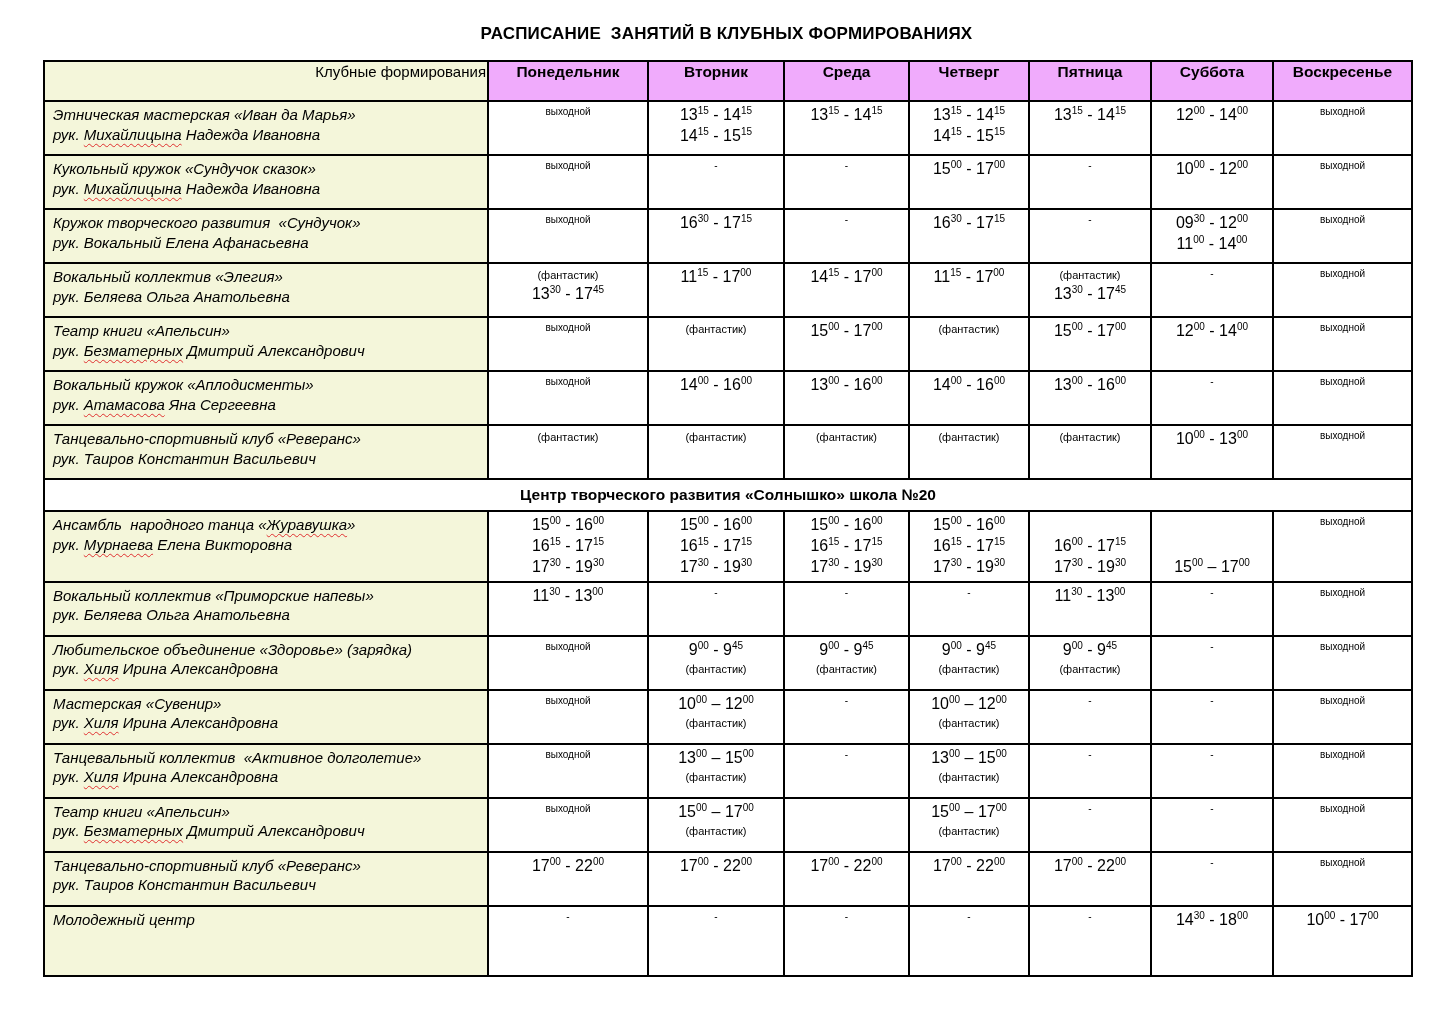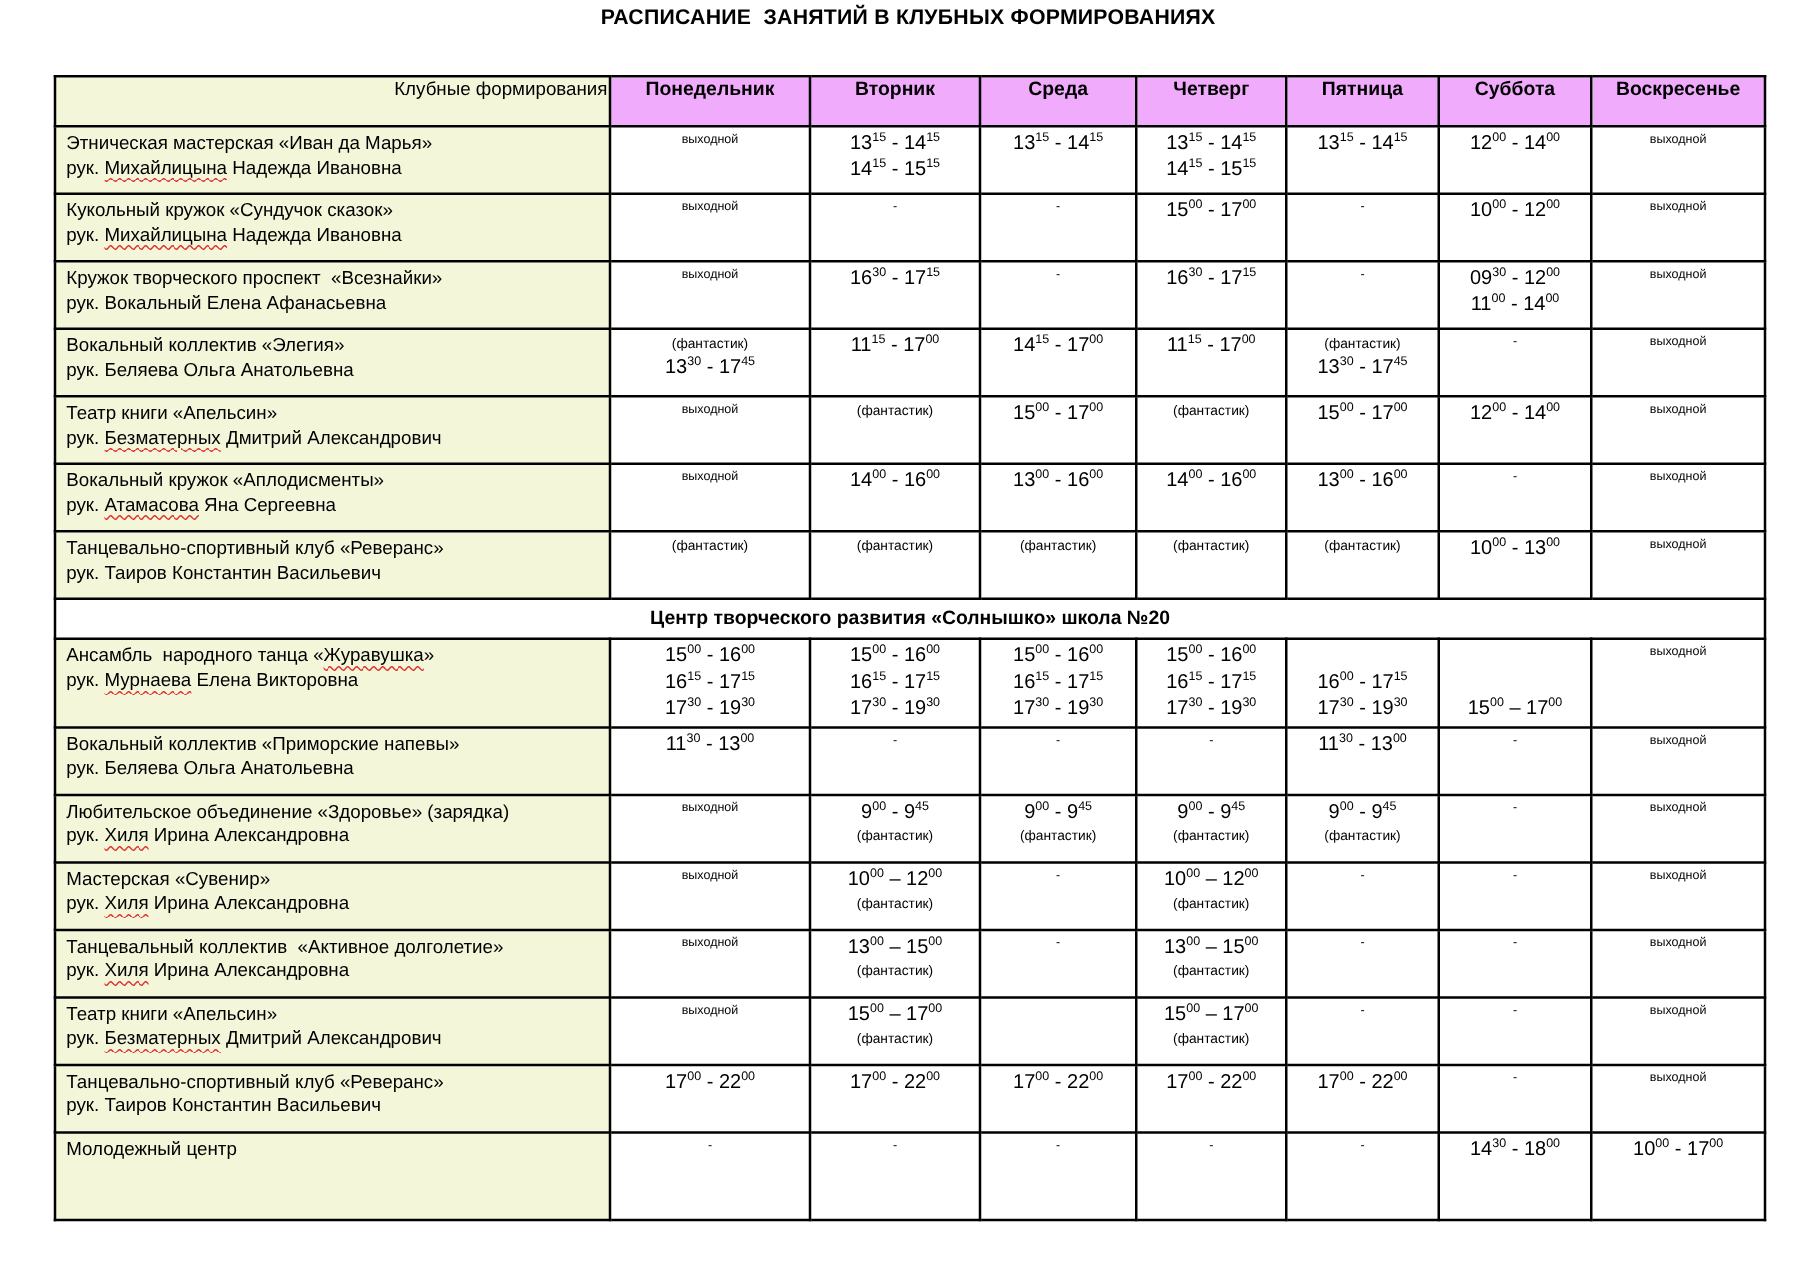--- a/index.html
+++ b/index.html
@@ -1,27 +1,27 @@
 <!DOCTYPE html>
 <html><head>
 <meta charset="utf-8">
 <style>
   html,body{margin:0;padding:0;background:#ffffff;}
   body{width:1453px;height:1024px;font-family:"Liberation Sans",sans-serif;color:#000;}
   .page{position:relative;width:1453px;height:1024px;background:#fff;overflow:hidden;}
-  .title{position:absolute;top:4px;left:0;width:1453px;text-align:center;
+  .title{position:absolute;top:24px;left:0;width:1453px;text-align:center;
          font-weight:bold;font-size:17px;white-space:pre;letter-spacing:0.2px;}
   table.sched{position:absolute;top:60px;left:43px;width:1368px;
               border-collapse:collapse;table-layout:fixed;}
   table.sched th,table.sched td{border:2px solid #000;vertical-align:top;overflow:hidden;}
   th.club-head{background:#F4F6DA;font-weight:normal;font-size:15px;text-align:right;height:36px;vertical-align:middle;}
   th.day-head{background:#f0abfc;font-weight:bold;font-size:15.5px;text-align:center;height:36px;vertical-align:middle;}
   td.club-cell{background:#F4F6DA;text-align:left;padding:3px 6px 3px 8px;
                font-size:15px;line-height:1.3;height:46px;}
-  td.club-cell div{white-space:pre-wrap;}
+  td.club-cell div{white-space:pre-wrap;font-style:italic;}
   td.time-cell{text-align:center;padding:3px 2px;font-size:16px;line-height:1.3;height:46px;background:#fff;}
   td.time-cell .small{font-size:11px;line-height:1.5;}
   td.time-cell .dayoff{font-size:10px;}
   tr.section-row td{background:#fff;text-align:center;font-weight:bold;
                     font-size:15.5px;padding:4px 18px;line-height:1.45;}
   sup{font-size:10px;line-height:0;vertical-align:super;}
   .misspell{text-decoration:underline wavy #E03030 1px;text-underline-offset:3px;}
   tbody tr:last-child td{height:62px;}
 </style>
 </head>
@@ -105,21 +105,21 @@
           </td>
           <td class="time-cell">
             <div>10<sup>00</sup> - 12<sup>00</sup></div>
           </td>
           <td class="time-cell">
             <div class="dayoff">выходной</div>
           </td>
         </tr>
         <tr>
           <td class="club-cell">
-            <div>Кружок творческого проспект  «Всезнайки»</div>
+            <div>Кружок творческого развития  «Сундучок»</div>
             <div>рук. Вокальный Елена Афанасьевна</div>
           </td>
           <td class="time-cell">
             <div class="dayoff">выходной</div>
           </td>
           <td class="time-cell">
             <div>16<sup>30</sup> - 17<sup>15</sup></div>
           </td>
           <td class="time-cell">
             <div class="dayoff">-</div>

